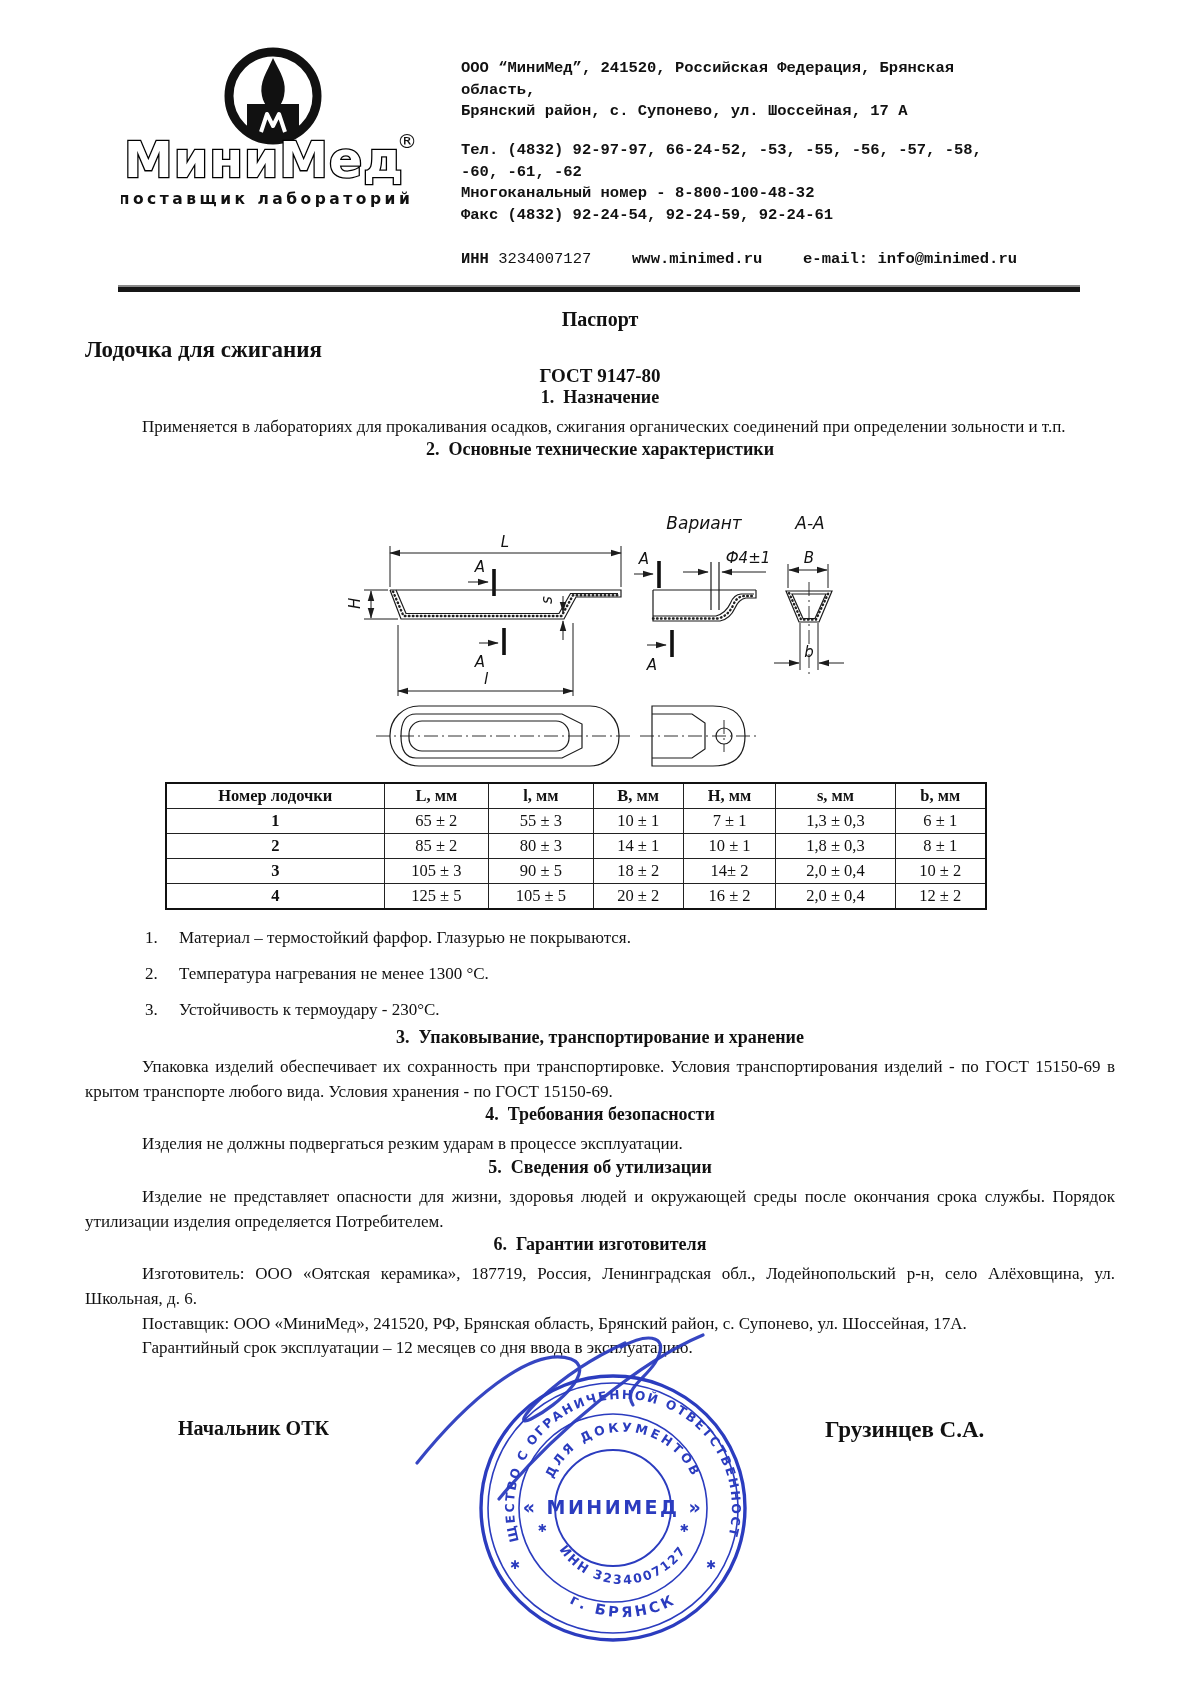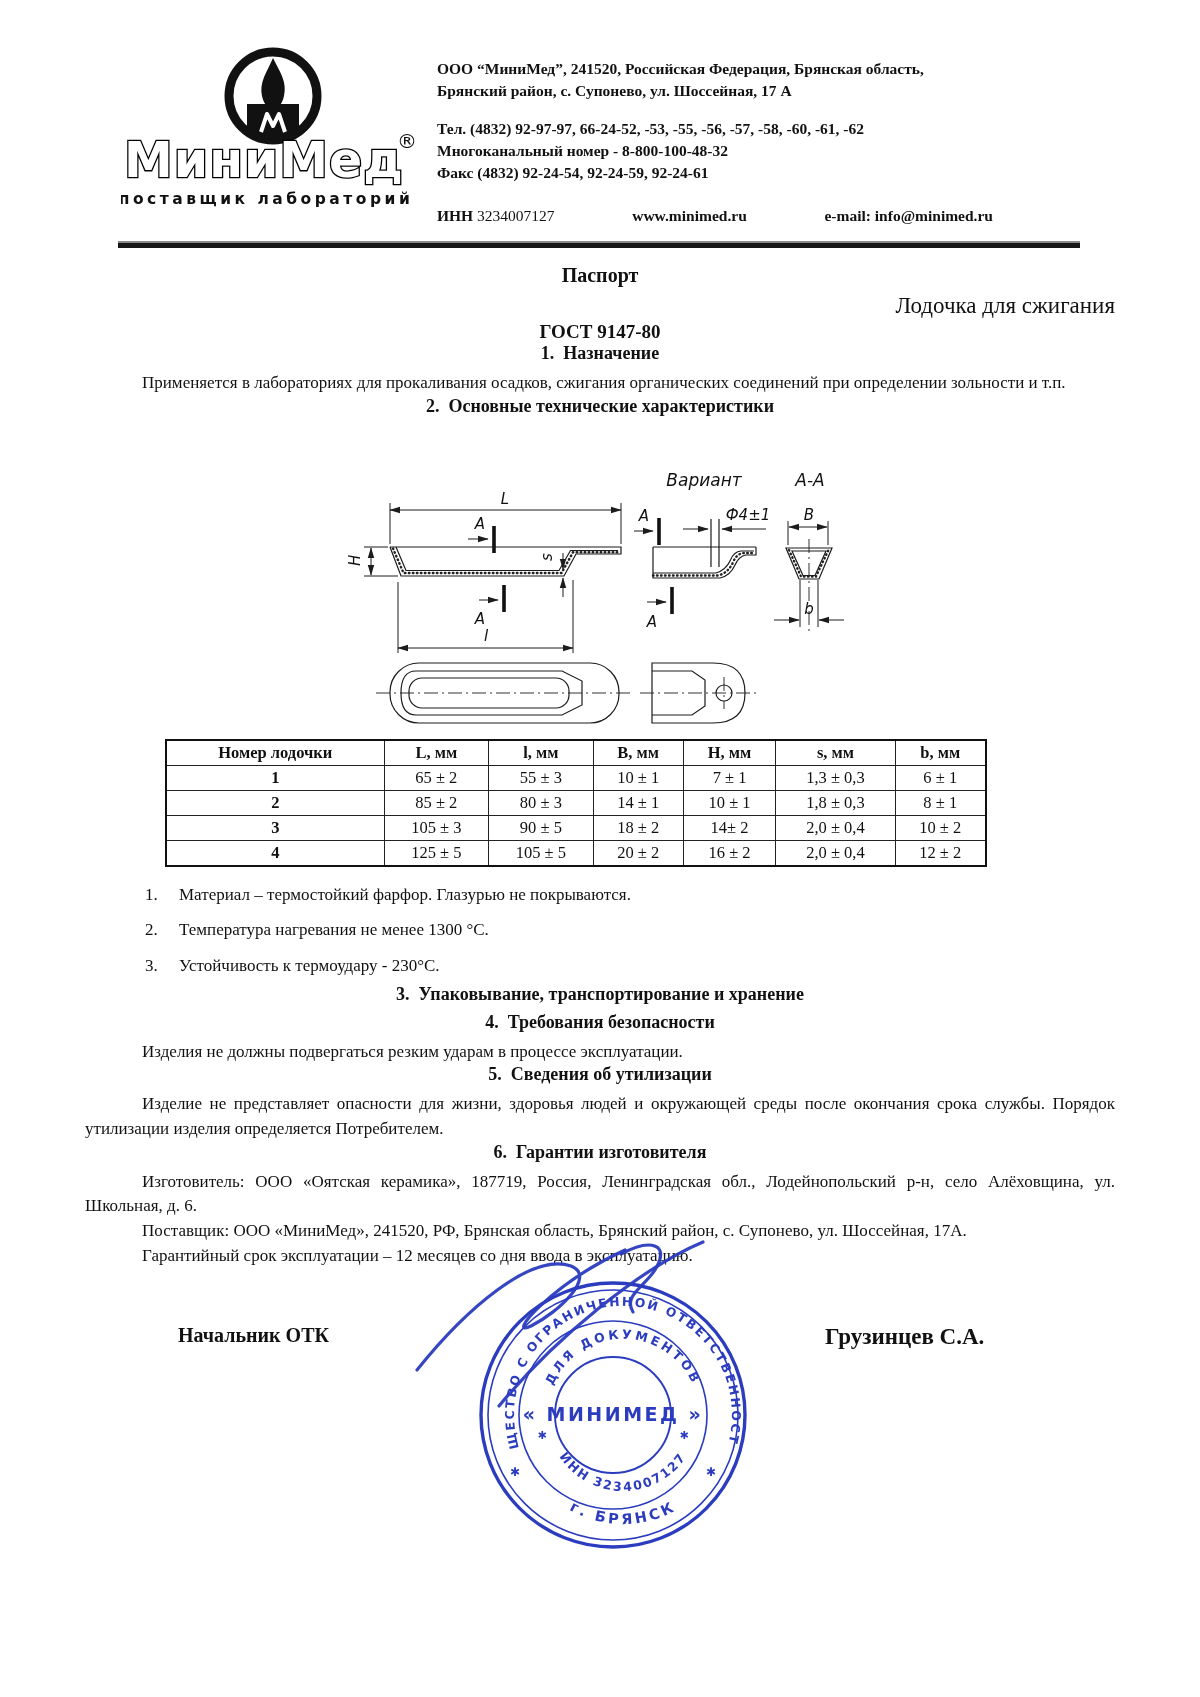--- a/index.html
+++ b/index.html
@@ -2,29 +2,29 @@
 <html style="--stamp-color: #2b3cbf;"><head>
 <meta charset="utf-8">
 <style>
   html,body{margin:0;padding:0;background:#fff;}
   .page{position:relative;width:1200px;height:1697px;overflow:hidden;background:#fff;
         font-family:"Liberation Serif",serif;color:#111;}
   .content{padding:44px 85px 0 85px;}
   
   .hdr{display:flex;align-items:flex-start;}
   .logo-wrap{width:330px;flex:0 0 330px;padding-left:36px;box-sizing:border-box;}
-  .hinfo{margin-left:22px;width:560px;font-family:Liberation Serif, serif;
+  .hinfo{margin-left:46px;width:560px;font-family:Liberation Mono, monospace;
          font-weight:bold;font-size:15.5px;line-height:1.4;padding-top:14px;}
   .hinfo .grp{margin:0 0 17px 0;}
   .inn-row{display:flex;justify-content:space-between;width:556px;font-weight:bold;margin-top:22px;}
   .inn-row .inn-num{font-weight:normal;}
   .rule{height:5px;background:#161616;border-top:2px solid #8a8a8a;margin:14px 0 0 33px;width:962px;}
   
   .doc-type{text-align:center;font-size:20px;font-weight:bold;margin:16px 0 6px 0;}
-  .prod{text-align:right;font-size:23px;font-weight:normal;margin:6px 0 2px 0;}
+  .prod{text-align:left;font-size:23px;font-weight:bold;margin:6px 0 2px 0;}
   .gost{text-align:center;font-size:19px;font-weight:bold;margin:2px 0 0 0;}
   .sec-h{text-align:center;font-size:18px;font-weight:bold;margin:0 0 7px 0;}
   .sec-h .n{margin-right:9px;}
   p.body{font-size:17px;line-height:1.45;text-align:justify;text-indent:57px;margin:0;}
   
   .drawing{margin:10px 0 0 243px;}
   .dwg-line{stroke:#1c1c1c;stroke-width:1.2;fill:none;}
   .dim{stroke:#1c1c1c;stroke-width:1;fill:none;}
   .stip{stroke:#222;stroke-width:2.4;fill:none;stroke-dasharray:.6 3.4;stroke-linecap:round;}
   .abar{stroke:#111;stroke-width:3.6;}
@@ -262,20 +262,21 @@
     </div>
     <div class="note">
       <span class="nn">3.</span>
           <span>Устойчивость к термоудару - 230°С.</span>
     </div>
   </div>
 
   <div class="sec-h">
     <span class="n">3.</span><span>Упаковывание, транспортирование и хранение</span>
   </div>
+  <p class="body">Упаковка изделий обеспечивает их сохранность при транспортировке. Условия транспортирования изделий - по ГОСТ 15150-69 в крытом транспорте любого вида. Условия хранения - по ГОСТ 15150-69.</p>
 
   <div class="sec-h">
     <span class="n">4.</span><span>Требования безопасности</span>
   </div>
   <p class="body">Изделия не должны подвергаться резким ударам в процессе эксплуатации.</p>
 
   <div class="sec-h">
     <span class="n">5.</span><span>Сведения об утилизации</span>
   </div>
   <p class="body">Изделие не представляет опасности для жизни, здоровья людей и окружающей среды после окончания срока службы. Порядок утилизации изделия определяется Потребителем.</p>

